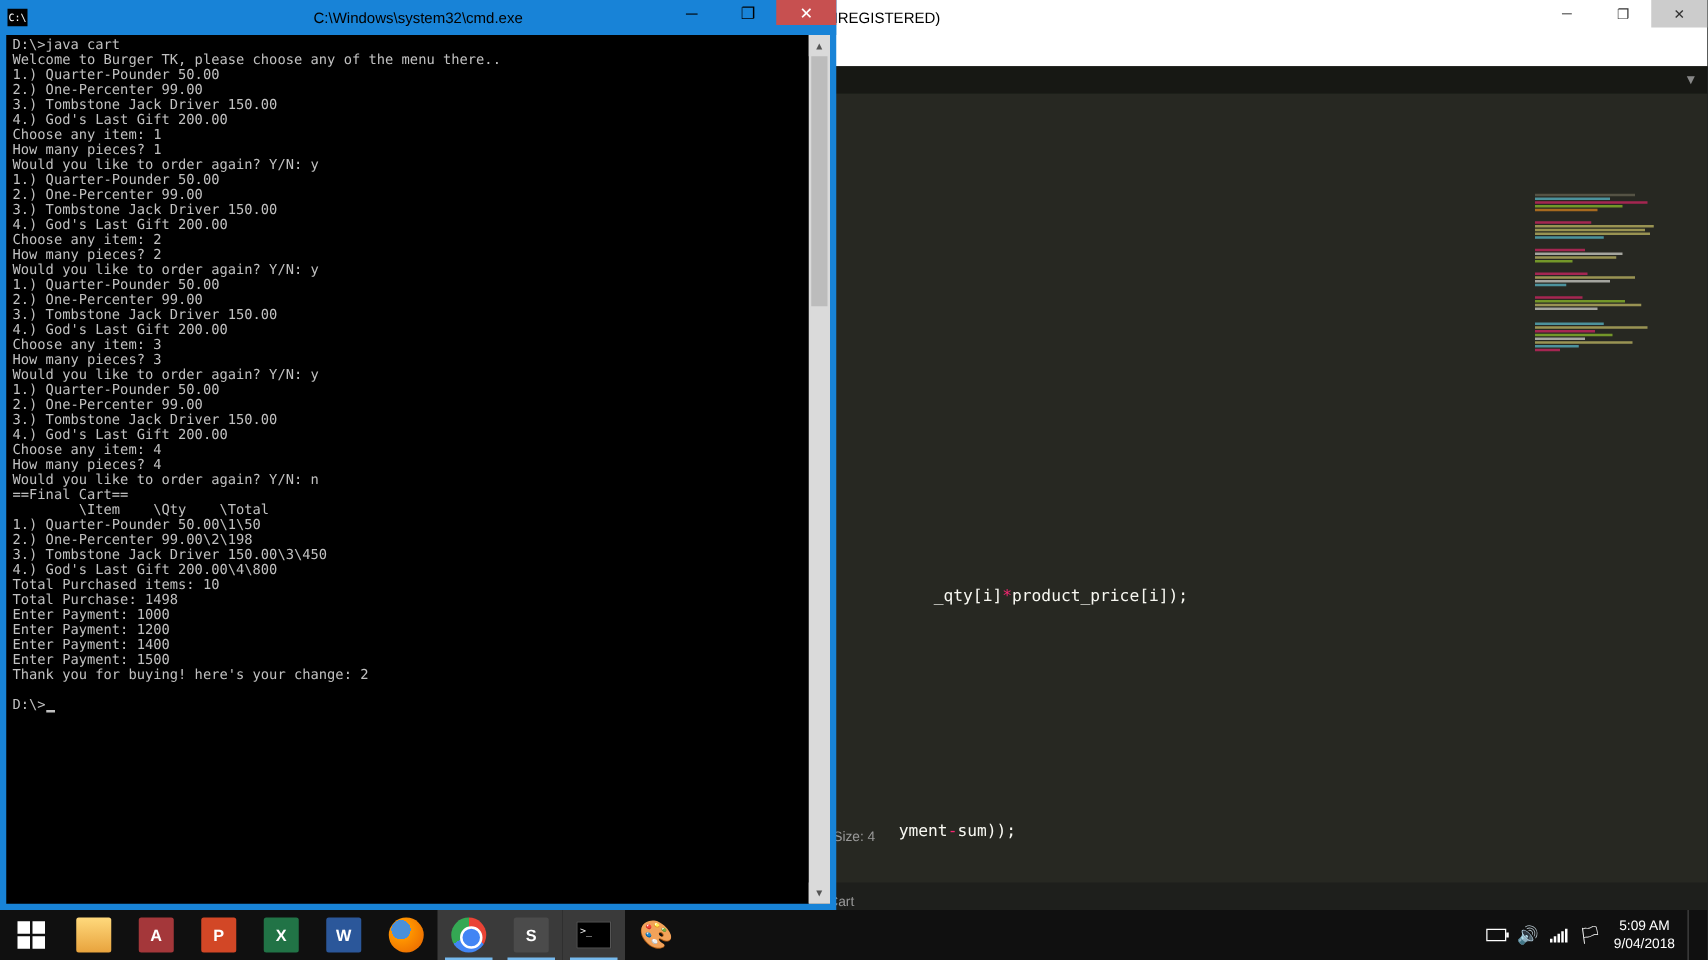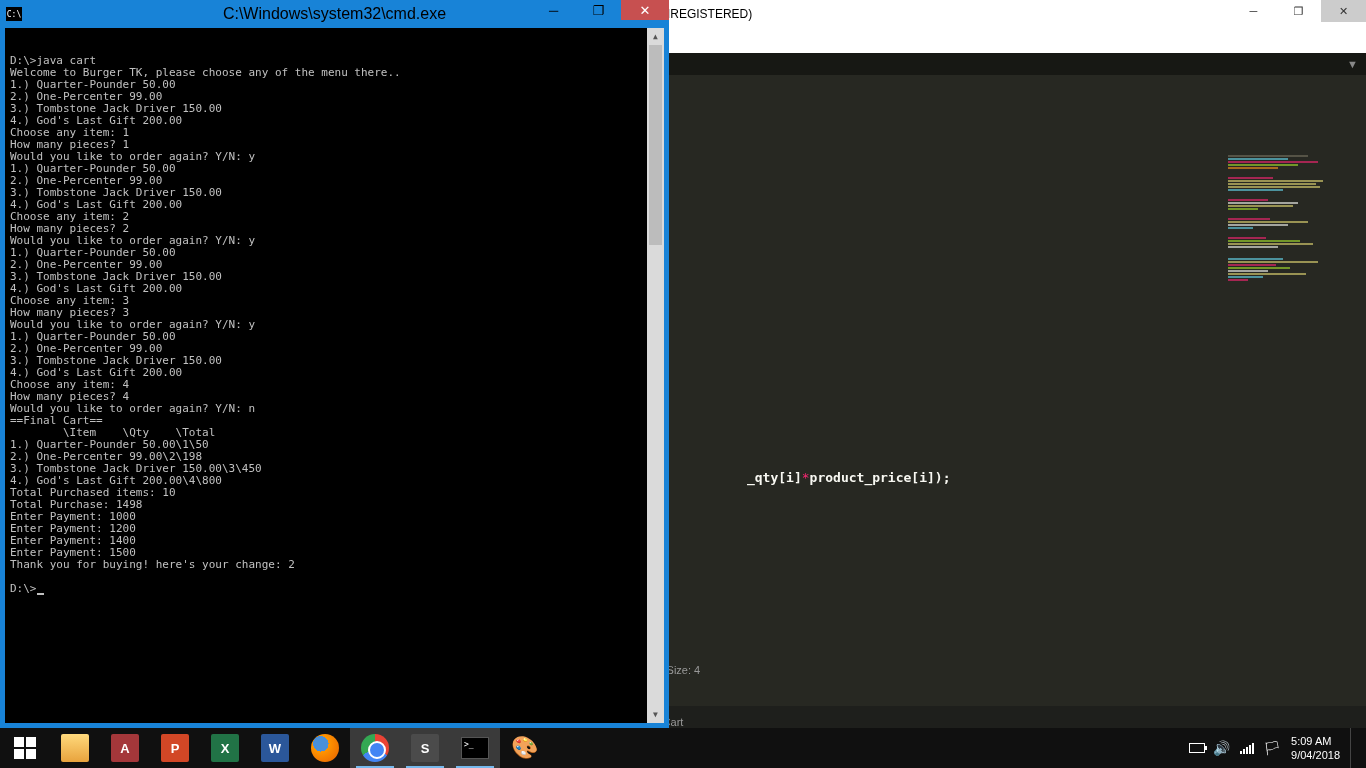--- a/index.html
+++ b/index.html
@@ -11,41 +11,41 @@
     .sublime-title { text-align: center; }
     .sublime-controls { position: absolute; right: 0; top: 0; display: flex; }
     .sublime-btn { width: 45px; height: 22px; display: flex; align-items: center; justify-content: center; font-size: 11px; color: #333; }
     .sublime-btn:last-child { background: #ccc; }
     .sublime-menu { position: absolute; top: 28px; left: 0; right: 0; height: 25px; background: #fff; }
     .sublime-tabrow { position: absolute; top: 53px; left: 0; right: 0; height: 22px; background: #171814; }
     .sublime-arrow { position: absolute; right: 8px; top: 58px; color: #888; font-size: 11px; }
     .sublime-body { position: absolute; top: 75px; left: 0; right: 0; bottom: 22px; background: #272822; color: #f8f8f2; font-family: Consolas, monospace; font-size: 13px; }
     .code-line { position: absolute; left: 120px; white-space: pre; }
     .code-line .op { color: #f92672; }
-    .code-line .sym { color: #f8f8f2; font-weight: bold; }
+    .code-line .sym { color: #f8f8f2; }
 
     .minimap { position: absolute; right: 18px; top: 80px; width: 120px; height: 220px; opacity: 0.6; }
     .mm-line { height: 2px; margin-bottom: 1px; }
     
     .sublime-status { position: absolute; bottom: 0; left: 0; right: 0; height: 22px; background: #1e1f1c; color: #999; font-size: 11px; display: flex; align-items: center; justify-content: flex-end; padding-right: 20px; gap: 40px; flex-direction: column; }
 
     
     .cmd { position: absolute; left: 0; top: 0; width: 669px; height: 728px; background: #1883d7; }
     .cmd-titlebar { height: 28px; background: #1883d7; display: flex; align-items: center; padding: 0 6px; position: relative; }
     .cmd-icon { width: 16px; height: 14px; background: #000; margin-right: 8px; display: inline-flex; align-items: center; justify-content: center; color: #fff; font-size: 8px; font-family: monospace; }
-    .cmd-title { position: absolute; left: 50%; transform: translateX(-50%); color: #000; font-size: 16px; }
+    .cmd-title { position: absolute; left: 50%; transform: translateX(-50%); color: #000; font-size: 12px; }
     .cmd-controls { position: absolute; right: 0; top: 0; display: flex; }
     .cmd-wbtn { width: 45px; height: 20px; display: flex; align-items: center; justify-content: center; font-size: 13px; color: #000; }
     .cmd-wbtn.close { background: #c75050; color: #fff; width: 48px; }
     .cmd-body { position: absolute; top: 28px; left: 5px; right: 5px; bottom: 5px; background: #000; color: #c0c0c0; font-family: 'Lucida Console', monospace; font-size: 11px; line-height: 12px; padding: 2px 5px; overflow: hidden; }
     .cmd-scroll { position: absolute; right: 0; top: 0; bottom: 0; width: 17px; background: #dadada; }
     .cmd-scroll-up, .cmd-scroll-down { height: 17px; background: #dadada; display: flex; align-items: center; justify-content: center; font-size: 8px; color: #555; }
     .cmd-scroll-down { position: absolute; bottom: 0; left: 0; right: 0; }
     .cmd-thumb { position: absolute; top: 17px; left: 2px; right: 2px; height: 200px; background: #bcbcbc; }
-    .cmd-content { white-space: pre; margin-top: 25px; }
+    .cmd-content { white-space: pre; }
     .cursor { display: inline-block; width: 7px; height: 2px; background: #c0c0c0; vertical-align: bottom; }
 
     
     .taskbar { position: absolute; bottom: 0; left: 0; right: 0; height: 40px; background: #101010; display: flex; align-items: center; }
     .start-btn { width: 50px; height: 40px; display: flex; align-items: center; justify-content: center; }
     .win-logo { display: grid; grid-template-columns: 10px 10px; grid-template-rows: 10px 10px; gap: 2px; }
     .win-logo span { background: #fff; }
     .task-item { width: 50px; height: 40px; display: flex; align-items: center; justify-content: center; position: relative; }
     .task-item.active { background: #3a3a3a; }
     .task-item.active::after { content: ''; position: absolute; bottom: 0; left: 6px; right: 6px; height: 2px; background: #76b9ed; }
@@ -57,21 +57,21 @@
     .word { background: #2b579a; }
     .firefox { width: 28px; height: 28px; border-radius: 50%; background: radial-gradient(circle at 35% 35%, #4a90d9 30%, #ff9500 30%, #e66000 100%); }
     .chrome { width: 28px; height: 28px; border-radius: 50%; background: conic-gradient(#ea4335 0 120deg, #4285f4 120deg 240deg, #34a853 240deg 360deg); position: relative; }
     .chrome::after { content: ''; position: absolute; top: 7px; left: 7px; width: 14px; height: 14px; border-radius: 50%; background: #4285f4; border: 2px solid #fff; }
     .sublime-ic { background: #4b4b4b; }
     .cmd-ic { width: 28px; height: 22px; background: #000; border: 1px solid #555; display: flex; align-items: flex-start; padding: 2px; color: #fff; font-size: 8px; font-family: monospace; }
     .paint { font-size: 22px; }
 
     .tray { margin-left: auto; display: flex; align-items: center; color: #fff; font-size: 11px; padding-right: 8px; gap: 10px; height: 40px; }
     .tray-icons { display: flex; gap: 9px; font-size: 14px; align-items: center; }
-    .tray-time { text-align: left; line-height: 14px; }
+    .tray-time { text-align: center; line-height: 14px; }
     .show-desktop { width: 8px; height: 40px; border-left: 1px solid #444; }
     .battery-icon { width: 16px; height: 10px; border: 1px solid #fff; position: relative; }
     .battery-icon::after { content: ''; position: absolute; right: -3px; top: 2px; width: 2px; height: 4px; background: #fff; }
     .signal-icon { display: flex; align-items: flex-end; gap: 1px; height: 12px; }
     .signal-icon span { width: 2px; background: #fff; }
   </style>
 </head>
 <body>
 
 <div class="sublime">
@@ -82,20 +82,23 @@
       <div class="sublime-btn">❐</div>
       <div class="sublime-btn">✕</div>
     </div>
   </div>
   <div class="sublime-menu"></div>
   <div class="sublime-tabrow"></div>
   <div class="sublime-arrow">▼</div>
   <div class="sublime-body">
     <div class="code-line" style="top:380px; left:700px;">
       <span class="sym">_qty[i]</span><span class="op">*</span><span class="sym">product_price[i]);</span>
+    </div>
+    <div class="code-line" style="top:568px; left:672px;">
+      <span class="sym">yment</span><span class="op">-</span><span class="sym">sum));</span>
     </div>
     <div class="minimap">
       <div class="mm-line" style="background:#75715e;width:80px"></div>
       <div class="mm-line" style="background:#66d9ef;width:60px"></div>
       <div class="mm-line" style="background:#f92672;width:90px"></div>
       <div class="mm-line" style="background:#a6e22e;width:70px"></div>
       <div class="mm-line" style="background:#fd971f;width:50px"></div>
       <div class="mm-line" style="background:transparent;width:10px;height:6px"></div>
       <div class="mm-line" style="background:#f92672;width:45px"></div>
       <div class="mm-line" style="background:#e6db74;width:95px"></div>

